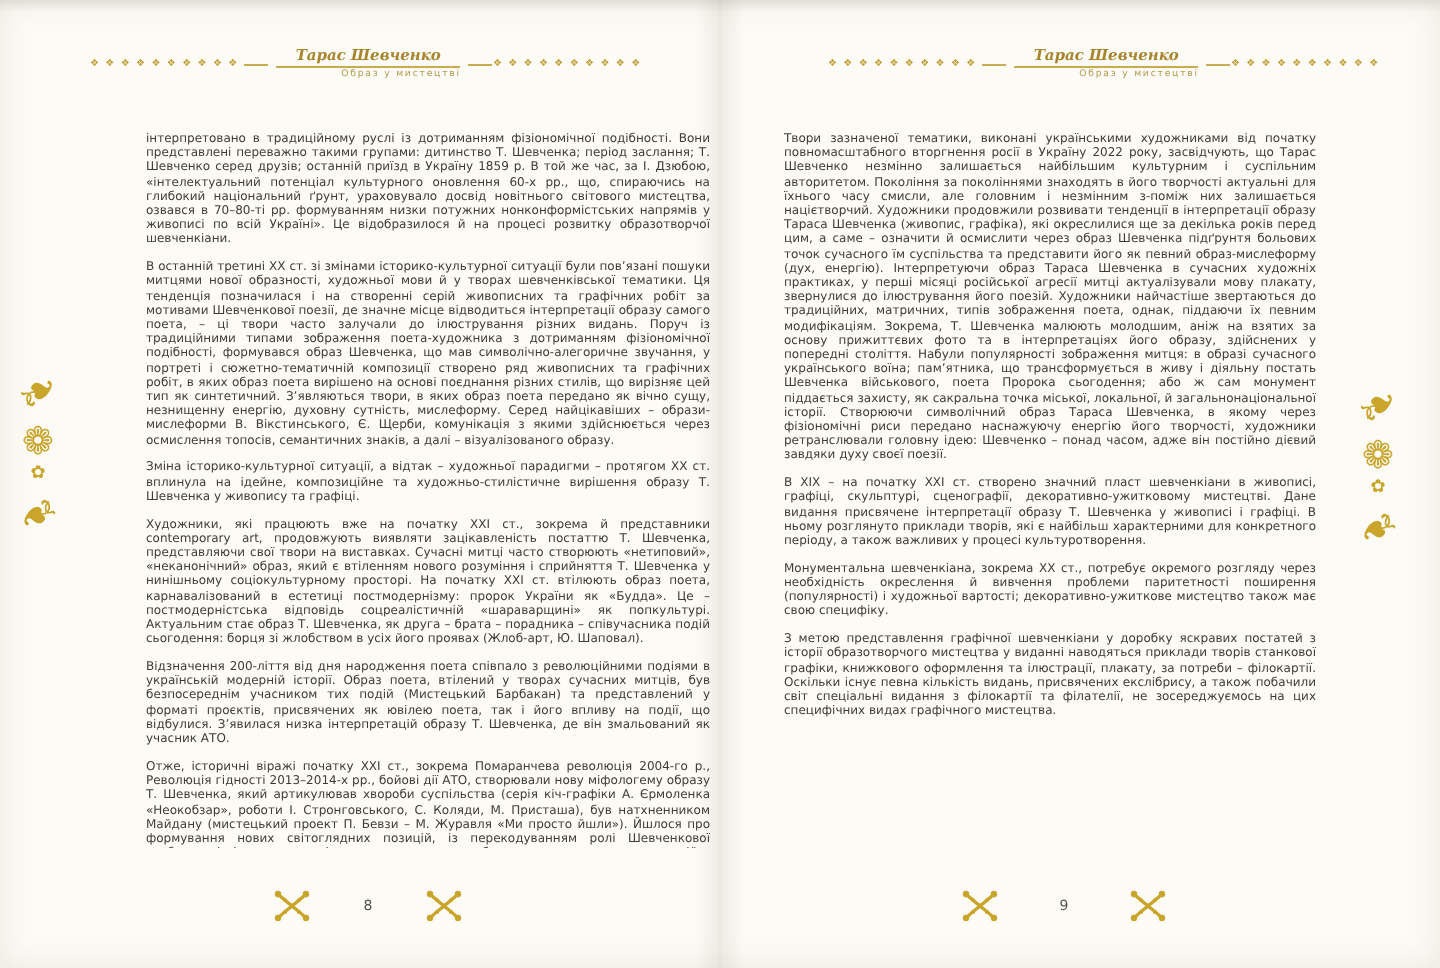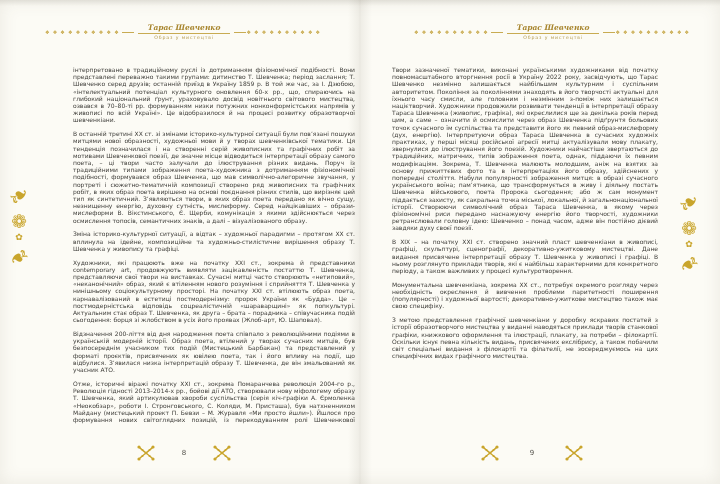--- a/index.html
+++ b/index.html
@@ -24,21 +24,21 @@
   .running-head{
     position:absolute;top:23px;display:flex;align-items:flex-start;
   }
   .rh-left{left:45px;width:274px;}
   .rh-right{left:414px;width:248px;}
   .orn-band{
     color:#c2a039;font-size:5px;letter-spacing:3.2px;line-height:5px;
     margin-top:7px;white-space:nowrap;
   }
   .rh-rule{flex:1 1 auto;border-top:0.8px solid #c8ab52;margin-top:9px;min-width:12px;}
-  .rh-center{display:flex;flex-direction:column;align-items:center;padding:0 4px;}
+  .rh-center{display:flex;flex-direction:column;align-items:flex-end;padding:0 4px;}
   .rh-title{
     font-family:"DejaVu Serif",serif;font-style:italic;font-weight:bold;
     font-size:7.5px;color:#a8862f;line-height:9px;white-space:nowrap;
     border-bottom:0.8px solid #c8ab52;padding:0 10px 0.5px 10px;
   }
   .rh-sub{
     font-size:4.6px;color:#b49a4e;letter-spacing:0.9px;line-height:6px;
     margin-top:1px;white-space:nowrap;
   }
   

